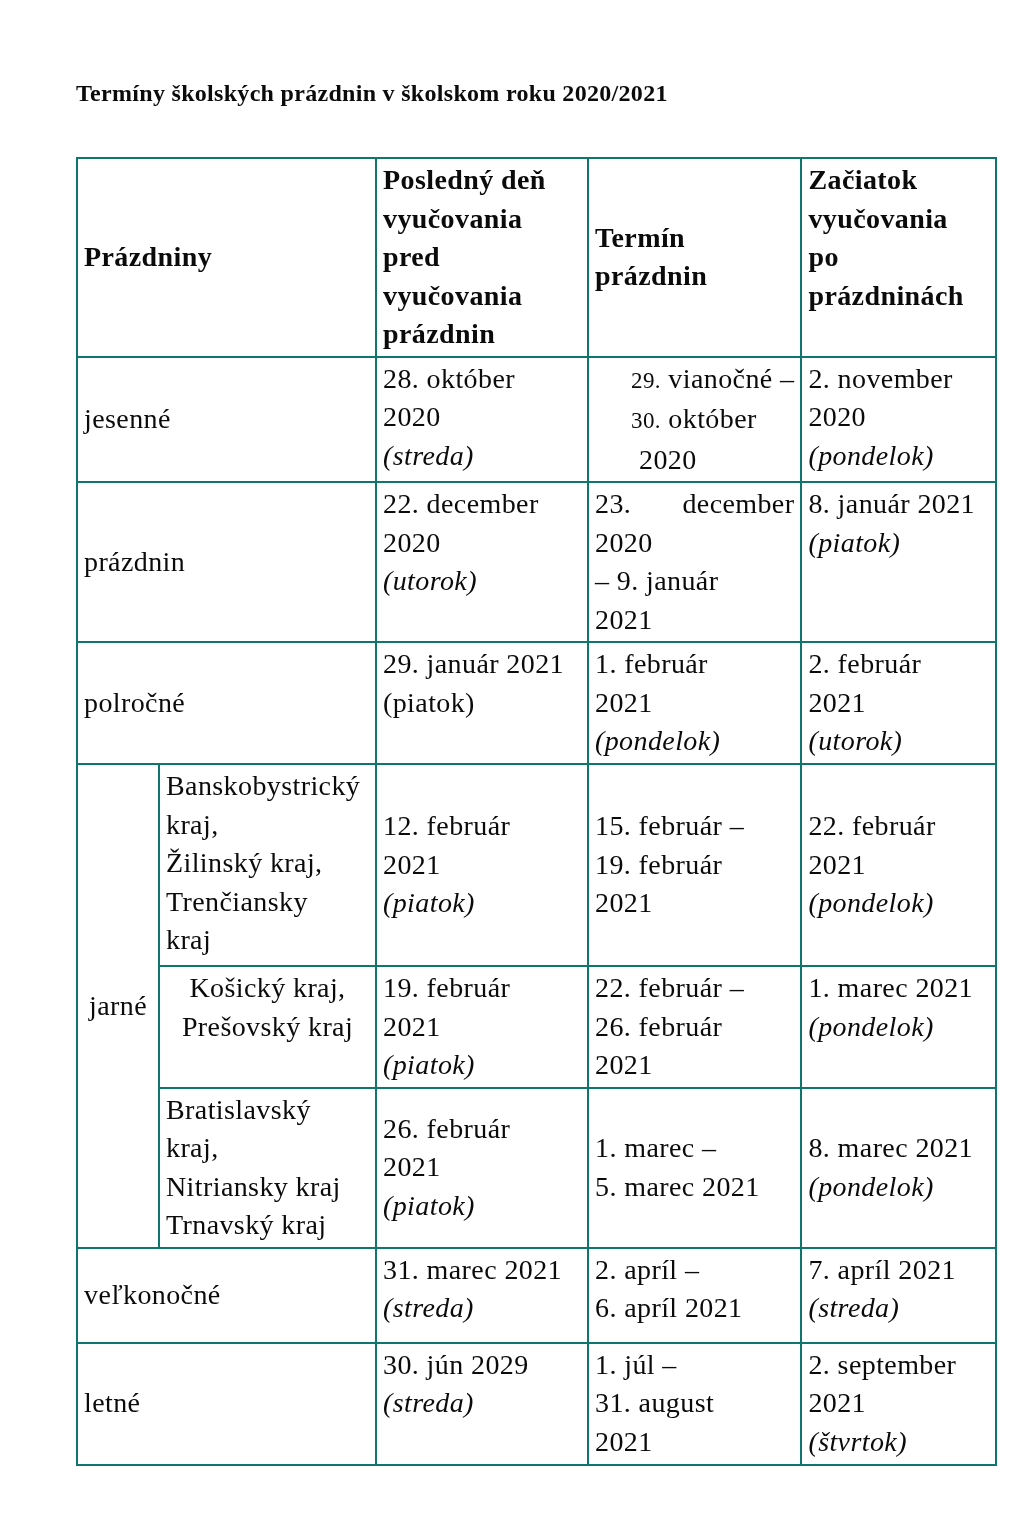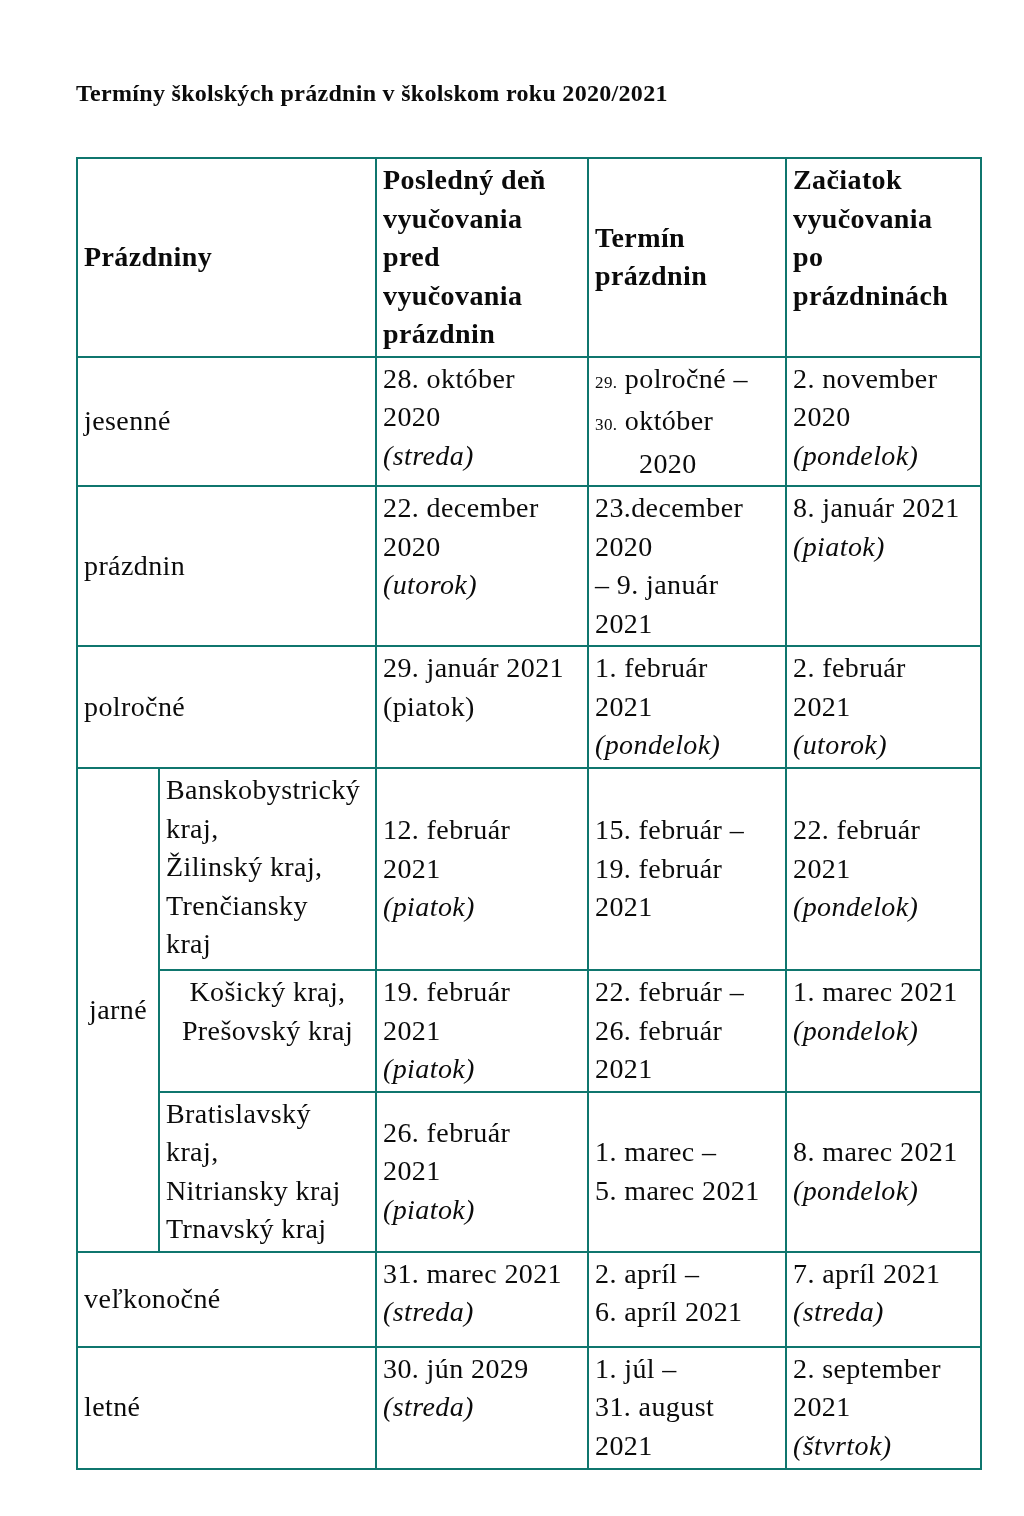--- a/index.html
+++ b/index.html
@@ -20,22 +20,22 @@
     padding:2px 6px;
     font-size:28px;line-height:38.5px;letter-spacing:.4px;
     vertical-align:top;overflow:hidden;
   }
   thead td{font-weight:bold;}
   td.v-mid{vertical-align:middle;}
   td.t-center{text-align:center;}
   .line{white-space:nowrap;}
   .line.italic{font-style:italic;}
   .line.indent{padding-left:44px;}
-  .line.spread{display:flex;white-space:normal;}
-  .small-num{font-size:17px;}
+  .line.spread{display:flex;justify-content:space-between;white-space:normal;}
+  .small-num{font-size:23px;margin-left:36px;}
   
   thead tr{height:198px;}
   tbody tr:nth-child(1){height:124px;}
   tbody tr:nth-child(2){height:156px;}
   tbody tr:nth-child(3){height:122px;}
   tbody tr:nth-child(4){height:202px;}
   tbody tr:nth-child(5){height:118px;padding-left:28px;}
   tbody tr:nth-child(6){height:160px;font-family:Liberation Serif, serif;}
   tbody tr:nth-child(7){height:95px;}
   tbody tr:nth-child(8){height:122px;}
@@ -86,21 +86,21 @@
       <tr>
         <td colspan="2" class="v-mid">
           <div class="line">jesenné</div>
         </td>
         <td>
           <div class="line">28. október</div>
           <div class="line">2020</div>
           <div class="line italic">(streda)</div>
         </td>
         <td>
-          <div class="line"><span class="small-num">29.</span><span> polročné –</span></div>
+          <div class="line"><span class="small-num">29.</span><span> vianočné –</span></div>
           <div class="line"><span class="small-num">30.</span><span> október</span></div>
           <div class="line indent">2020</div>
         </td>
         <td>
           <div class="line">2. november</div>
           <div class="line">2020</div>
           <div class="line italic">(pondelok)</div>
         </td>
       </tr>
       <tr>

